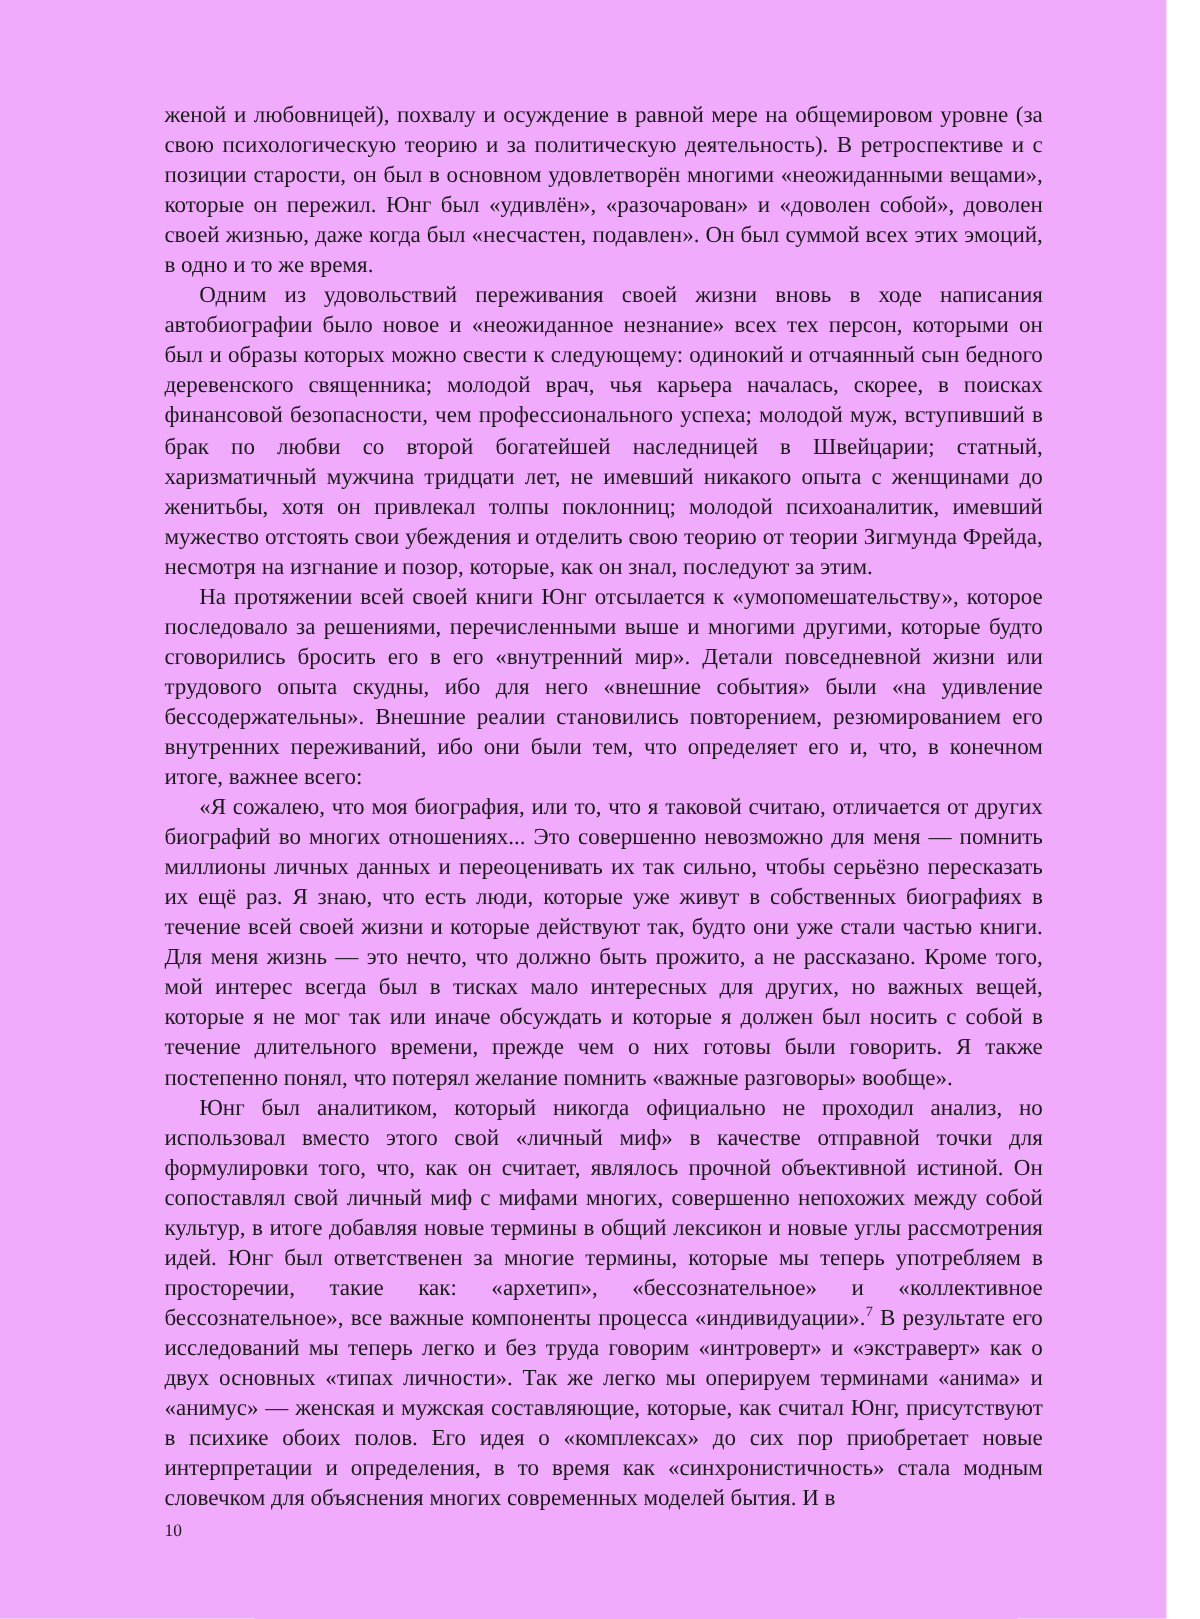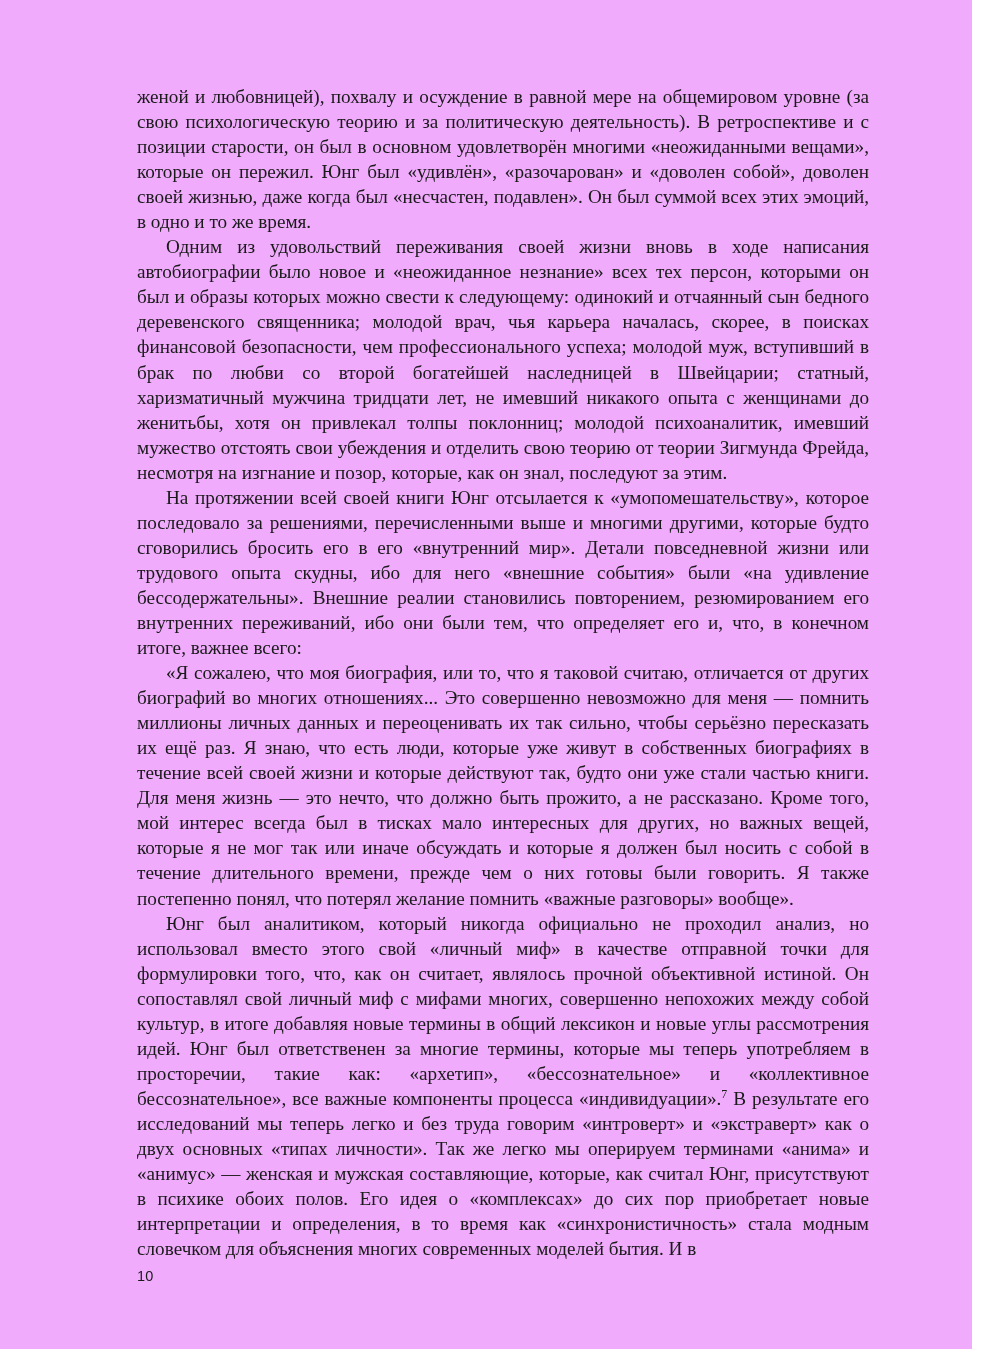--- a/index.html
+++ b/index.html
@@ -41,21 +41,21 @@
   }
   sup {
     font-size: 0.62em;
     vertical-align: super;
     line-height: 0;
   }
   .page-number {
     position: absolute;
     left: 137px;
     top: 1268px;
-    font-family: Liberation Sans, sans-serif;
+    font-family: Liberation Serif, serif;
     font-size: 14.5px;
     color: #1a1a1a;
     letter-spacing: 0.2px;
   }
 </style>
 </head>
 <body>
 
 <div class="page">
 

